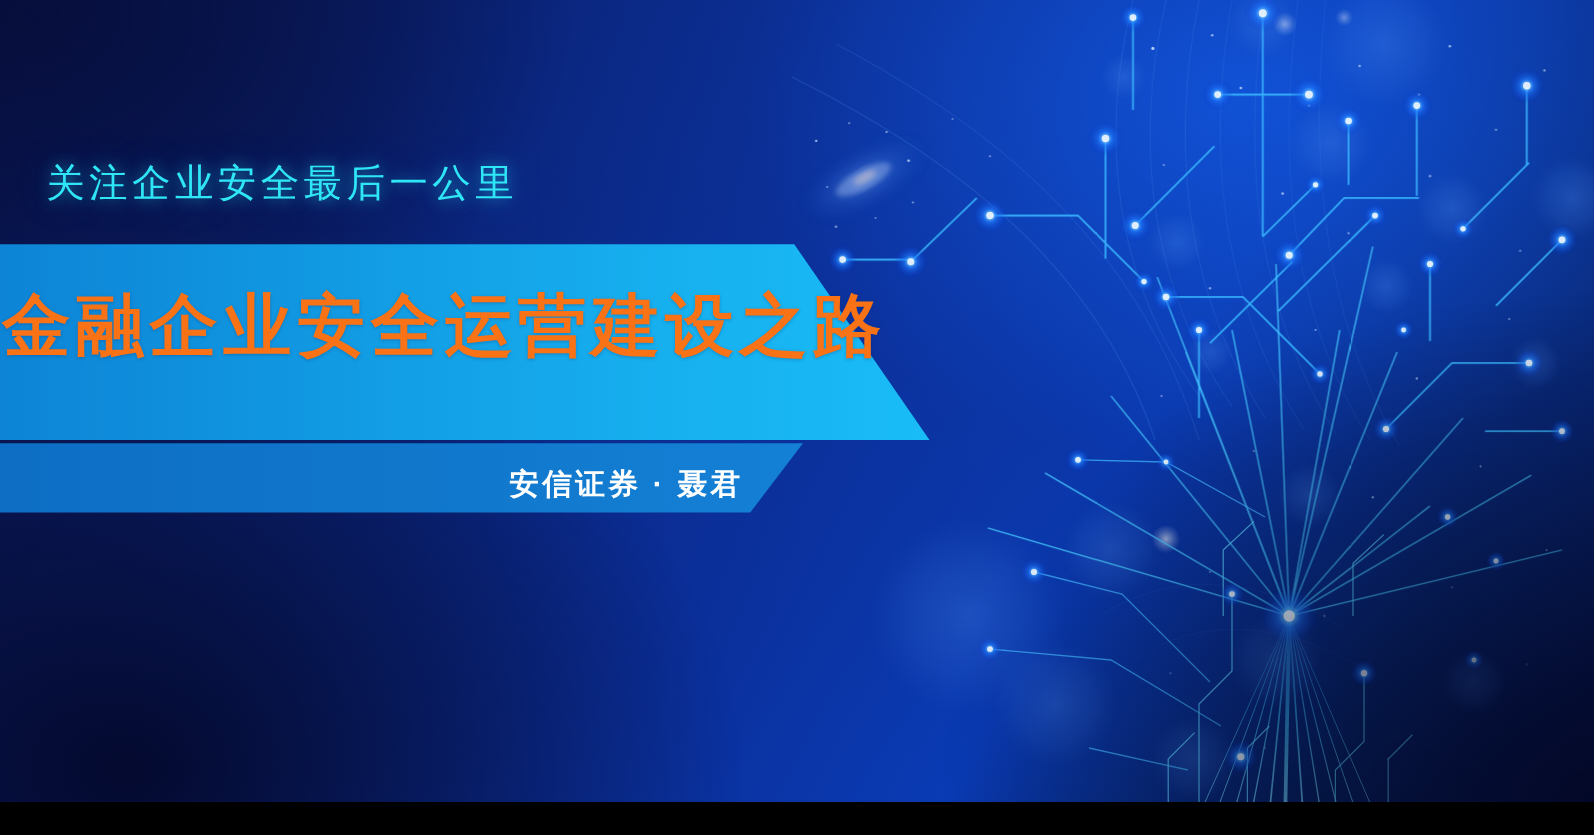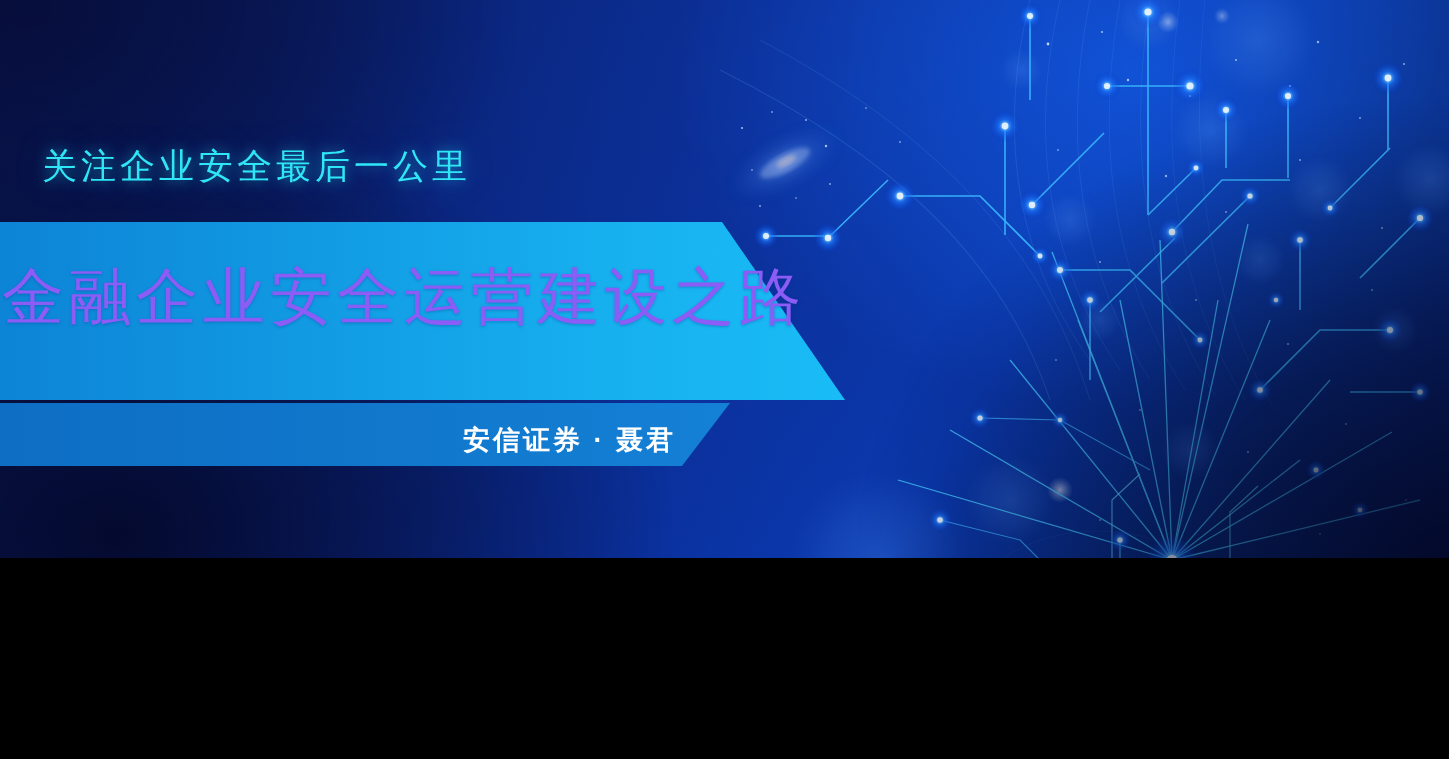--- a/index.html
+++ b/index.html
@@ -3,21 +3,21 @@
 <meta charset="utf-8">
 <style>
   html, body {
     margin: 0;
     padding: 0;
     background: #000;
   }
   #slide {
     position: relative;
     width: 1449px;
-    height: 558px;
+    height: 729px;
     overflow: hidden;
     font-family: "Liberation Sans", "DejaVu Sans", sans-serif;
     background: #0a1a55;
   }
 
   
   .bg-base {
     position: absolute;
     inset: 0;
     background:
@@ -59,22 +59,22 @@
     text-shadow: 0 0 14px rgba(47,230,247,0.55), 0 0 34px rgba(30,160,255,0.35);
     white-space: nowrap;
     font-weight: 400;
   }
 
   .main-title {
     position: absolute;
     left: 2px;
     top: 266px;
     font-size: 62px;
-    font-weight: 400;
-    color: #8b5cf6;
+    font-weight: 700;
+    color: #f97316;
     letter-spacing: 5px;
     white-space: nowrap;
     line-height: 1;
     text-shadow: 0 1px 3px rgba(0,48,120,0.30);
   }
 
   .author {
     position: absolute;
     left: 463px;
     top: 422px;

